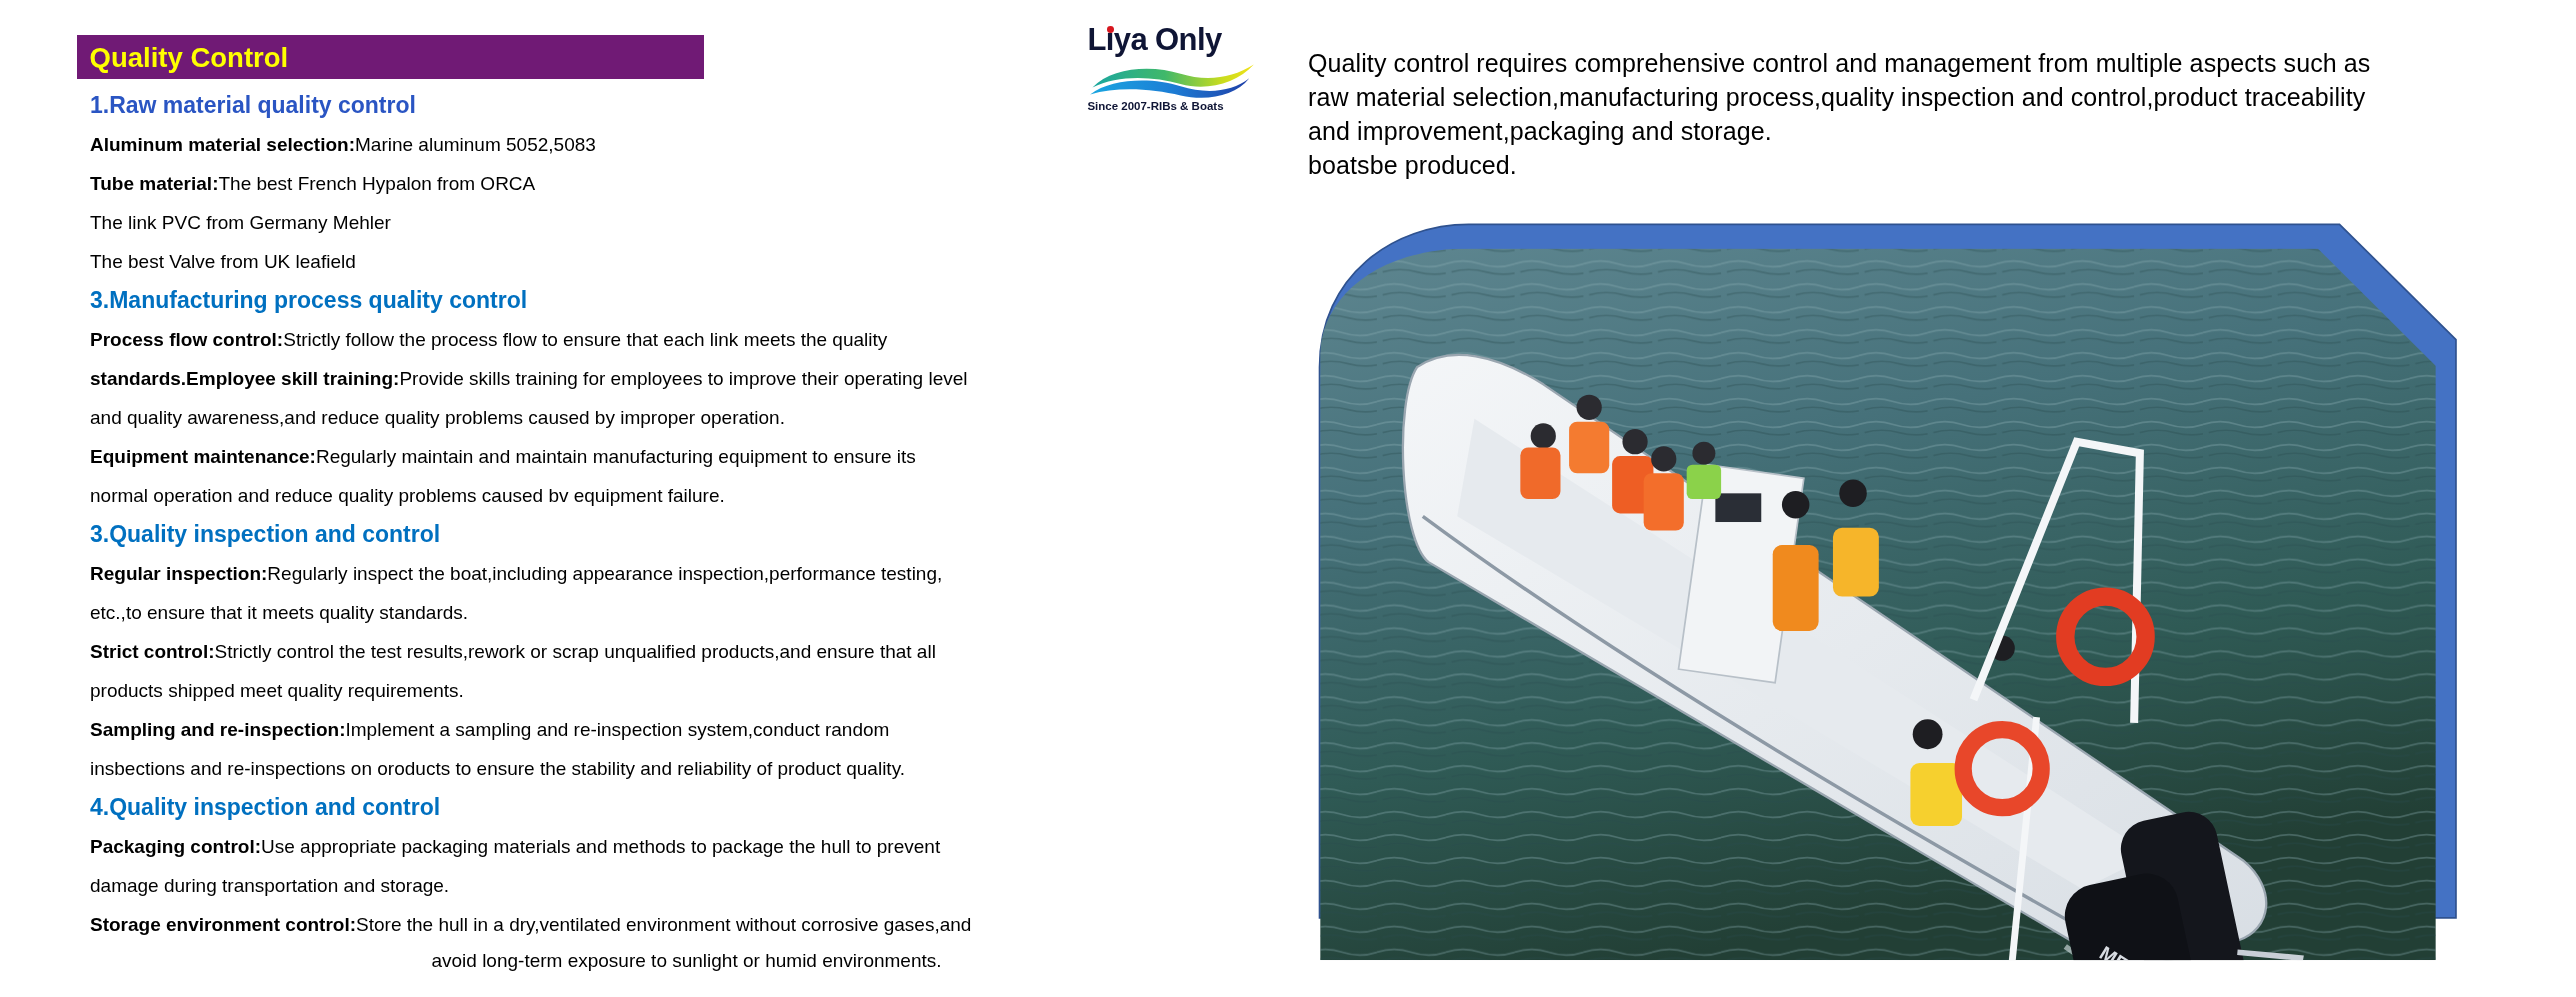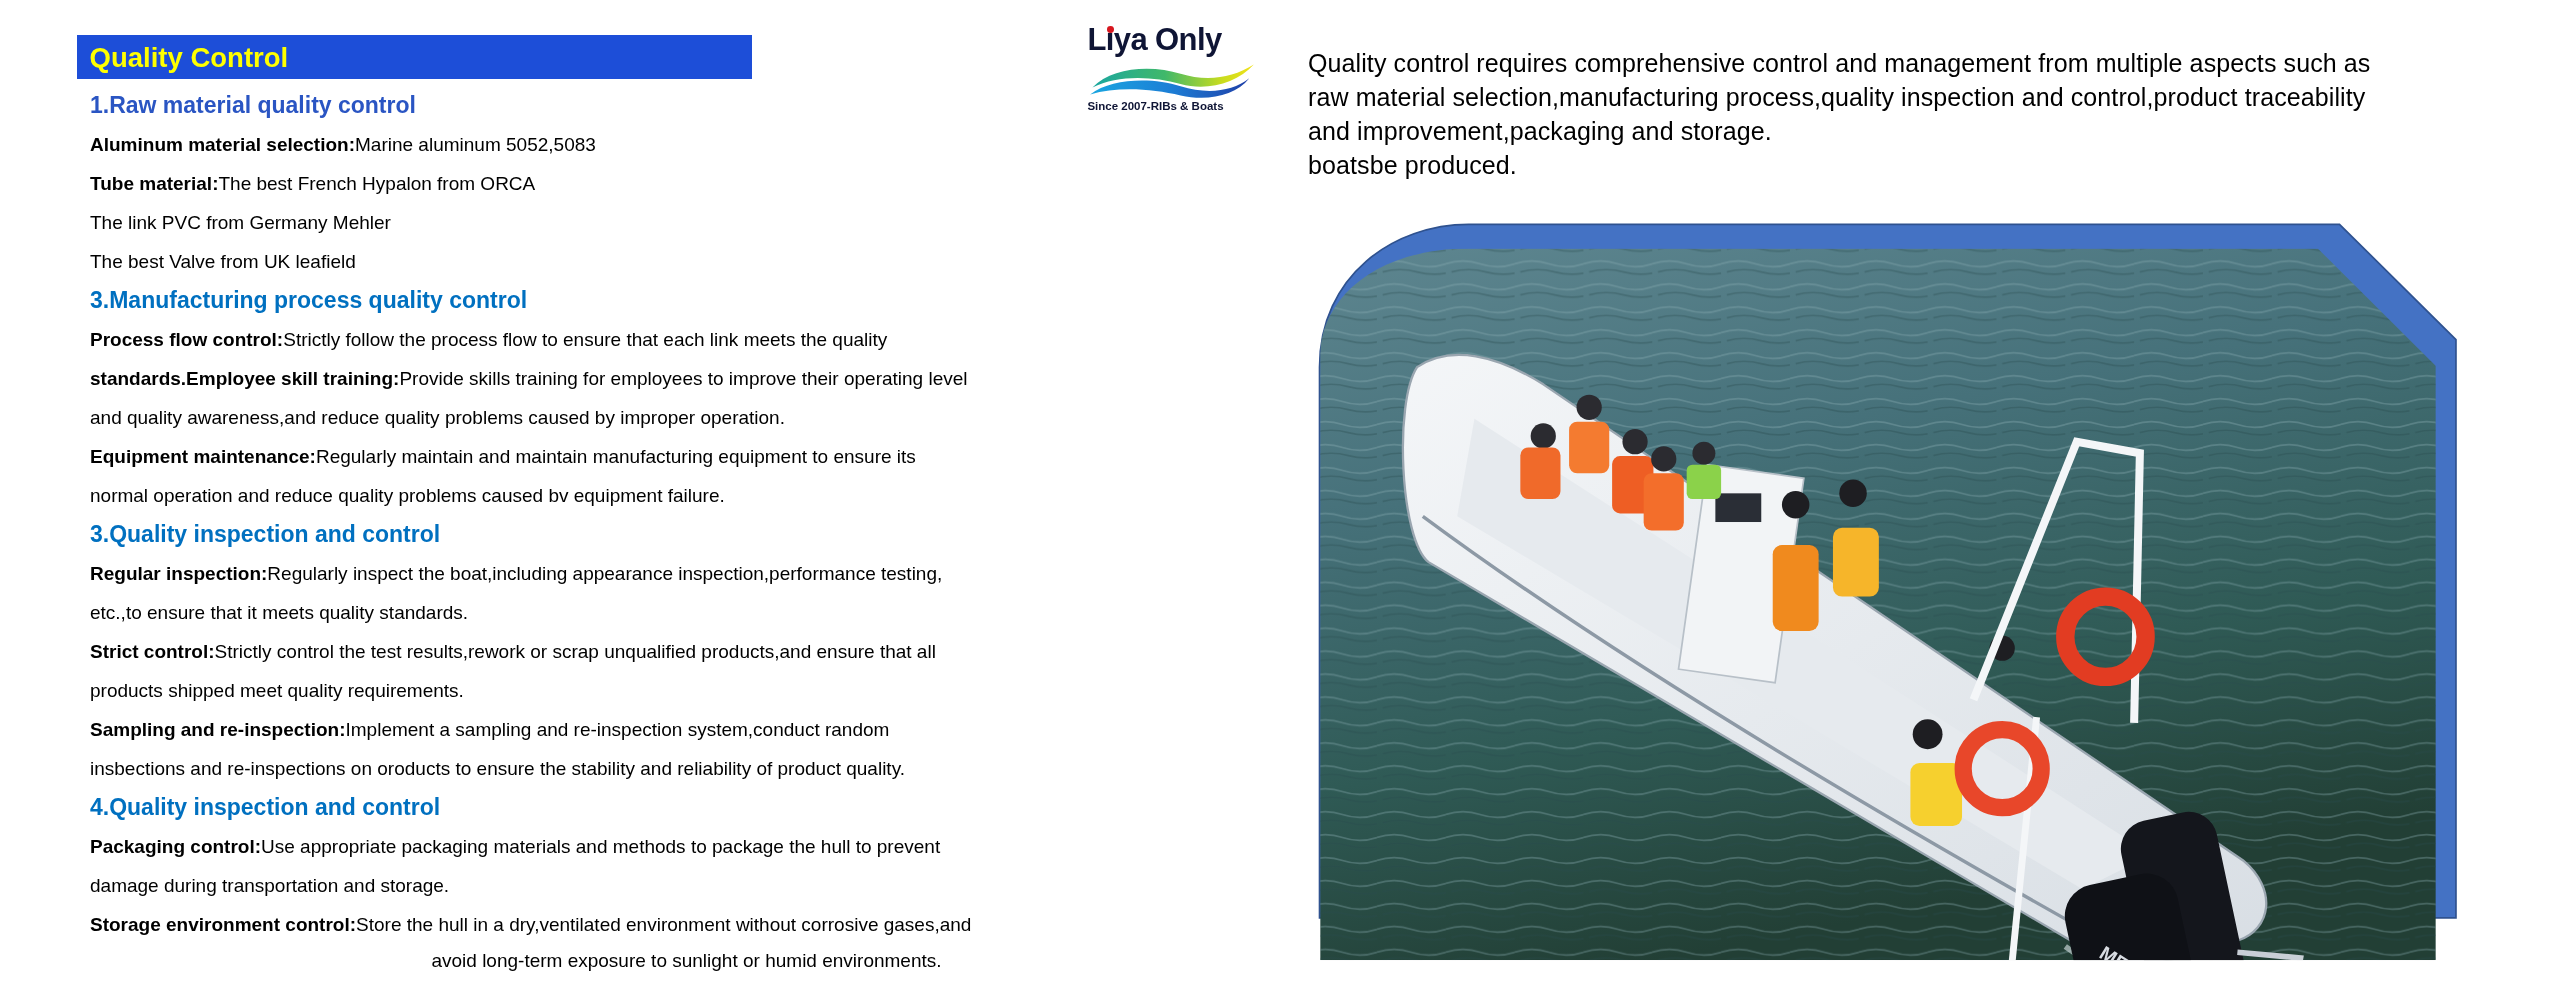--- a/index.html
+++ b/index.html
@@ -14,23 +14,23 @@
     overflow: hidden;
     font-family: "Liberation Sans", sans-serif;
     color: #000000;
   }
 
   
   .title-bar {
     position: absolute;
     left: 77px;
     top: 35px;
-    width: 675px;
+    width: 627px;
     height: 44px;
-    background: #1d4ed8;
+    background: #701a75;
   }
   .title-bar .title {
     position: absolute;
     left: 12.6px;
     top: 6.9px;
     font-size: 27.5px;
     font-weight: bold;
     color: #FFFF00;
     line-height: 32px;
     white-space: nowrap;

